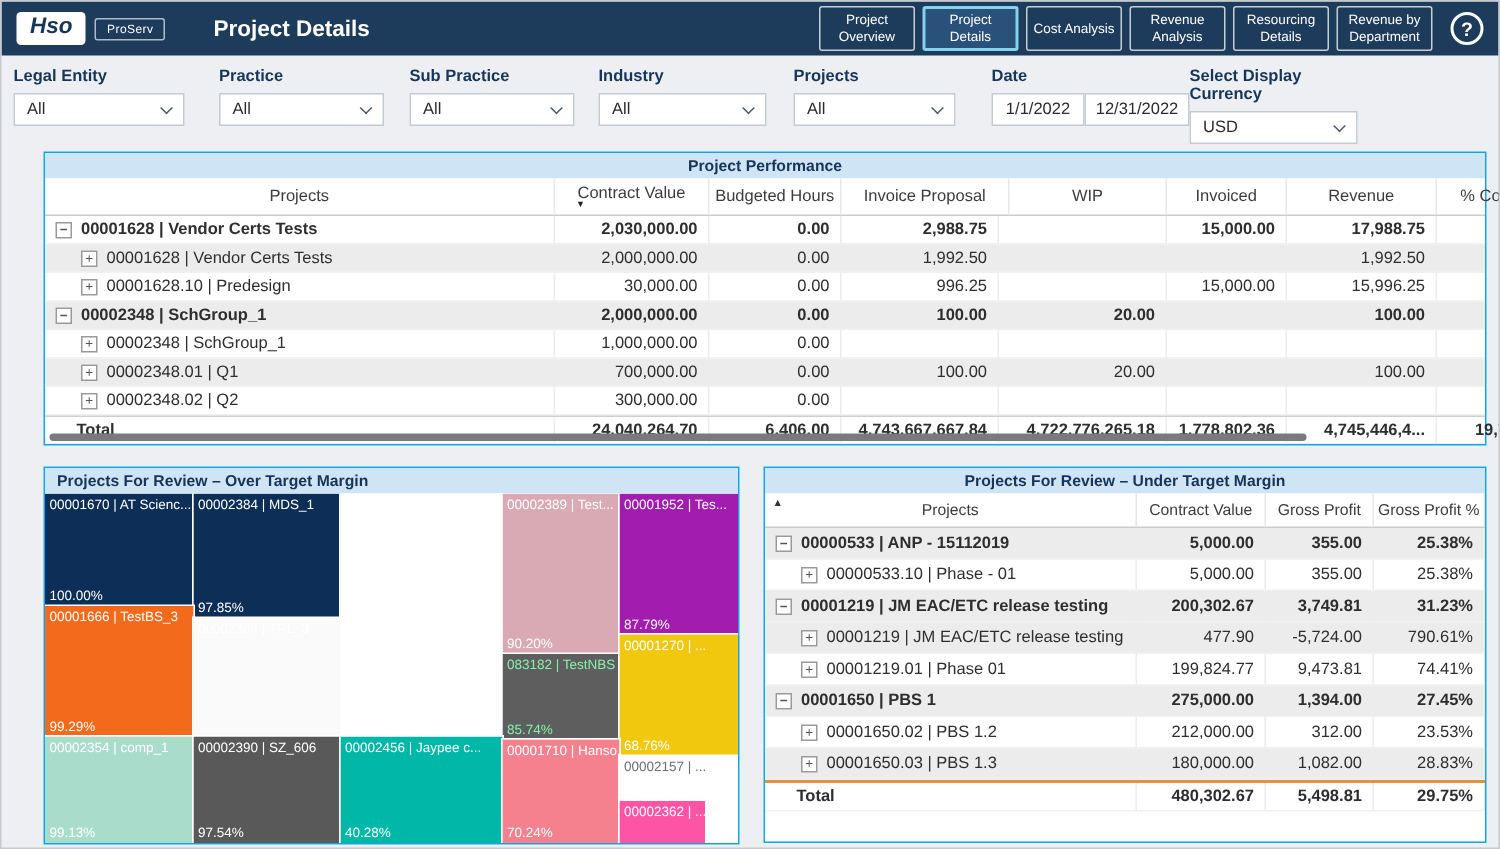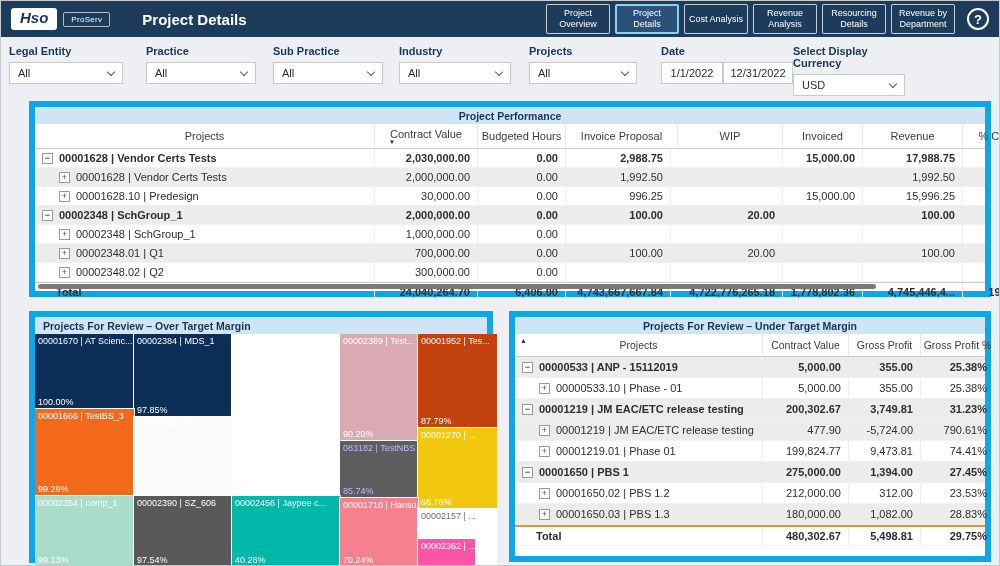--- a/index.html
+++ b/index.html
@@ -26,21 +26,21 @@
   .filters{position:absolute;left:0;top:36px;width:100%;height:60px}
   .filter{position:absolute;top:8px}
   .flabel{font-size:11px;font-weight:bold;color:#16355a;margin-bottom:5px}
   .fctrl{height:22px;background:#fff;border:1px solid #c3cad2;display:flex;align-items:center;
     justify-content:space-between;padding:0 8px;font-size:11px;color:#2b2b2b;cursor:pointer}
   .dates{display:flex;gap:0}
   .fctrl.date{justify-content:center}
   .chev{width:6px;height:6px;border-right:1.4px solid #4a5a6a;border-bottom:1.4px solid #4a5a6a;
     transform:rotate(45deg);margin-top:-3px;flex:none}
   
-  .panel{position:absolute;background:#fff;border:6px solid #0ea5e9}
+  .panel{position:absolute;background:#fff;border:1px solid #0ea5e9}
   .panel-title{height:17px;background:#cfe4f4;color:#16355a;font-size:10.5px;font-weight:bold;
     display:flex;align-items:center;justify-content:center}
   .panel-title.left{justify-content:flex-start;padding-left:8px}
   #perf-panel{left:28px;top:100px;width:962px;height:196px}
   #over-panel{left:28px;top:310px;width:464px;height:252px}
   #under-panel{left:508px;top:310px;width:482px;height:251px}
   
   .thead{display:flex;border-bottom:1px solid #c9cdd2;position:relative;background:#fff}
   .th{display:flex;flex-direction:column;justify-content:center;align-items:center;flex:none;
     padding:2px 4px;font-size:11px;color:#3c3c3c;border-right:1px solid #e8e8e8;height:24px;
@@ -286,32 +286,32 @@
       </div>
       <div class="tile" style="left: 99px; top: 0px; width: 98px; height: 83px; background: rgb(13, 46, 86); color: rgb(255, 255, 255);">
         <div class="tlabel">00002384 | MDS_1</div>
         <div class="tpct">97.85%</div>
       </div>
       <div class="tile" style="left: 197px; top: 0px; width: 108px; height: 162px; background: rgb(255, 255, 255); color: rgb(255, 255, 255);"></div>
       <div class="tile" style="left: 305px; top: 0px; width: 78px; height: 107px; background: rgb(217, 169, 180); color: rgb(255, 255, 255);">
         <div class="tlabel">00002389 | Test...</div>
         <div class="tpct">90.20%</div>
       </div>
-      <div class="tile" style="left: 383px; top: 0px; width: 79px; height: 94px; background: #c2410c; color: rgb(255, 255, 255);">
+      <div class="tile" style="left: 383px; top: 0px; width: 79px; height: 94px; background: #a21caf; color: rgb(255, 255, 255);">
         <div class="tlabel">00001952 | Tes...</div>
         <div class="tpct">87.79%</div>
       </div>
       <div class="tile" style="left: 0px; top: 75px; width: 99px; height: 87px; background: rgb(243, 106, 29); color: rgb(255, 255, 255);">
         <div class="tlabel">00001666 | TestBS_3</div>
         <div class="tpct">99.29%</div>
       </div>
       <div class="tile" style="left: 99px; top: 83px; width: 98px; height: 79px; background: rgb(250, 250, 250); color: rgb(255, 255, 255);">
         <div class="tlabel">00002384 | TRL_3</div>
       </div>
-      <div class="tile" style="left: 305px; top: 107px; width: 78px; height: 57px; background: rgb(94, 94, 94); color: #c4b5fd;">
+      <div class="tile" style="left: 305px; top: 107px; width: 78px; height: 57px; background: rgb(94, 94, 94); color: #86efac;">
         <div class="tlabel">083182 | TestNBS</div>
         <div class="tpct">85.74%</div>
       </div>
       <div class="tile" style="left: 383px; top: 94px; width: 79px; height: 81px; background: rgb(242, 200, 15); color: rgb(255, 255, 255);">
         <div class="tlabel">00001270 | ...</div>
         <div class="tpct">68.76%</div>
       </div>
       <div class="tile" style="left: 0px; top: 162px; width: 99px; height: 71px; background: rgb(169, 220, 202); color: rgb(255, 255, 255);">
         <div class="tlabel">00002354 | comp_1</div>
         <div class="tpct">99.13%</div>

